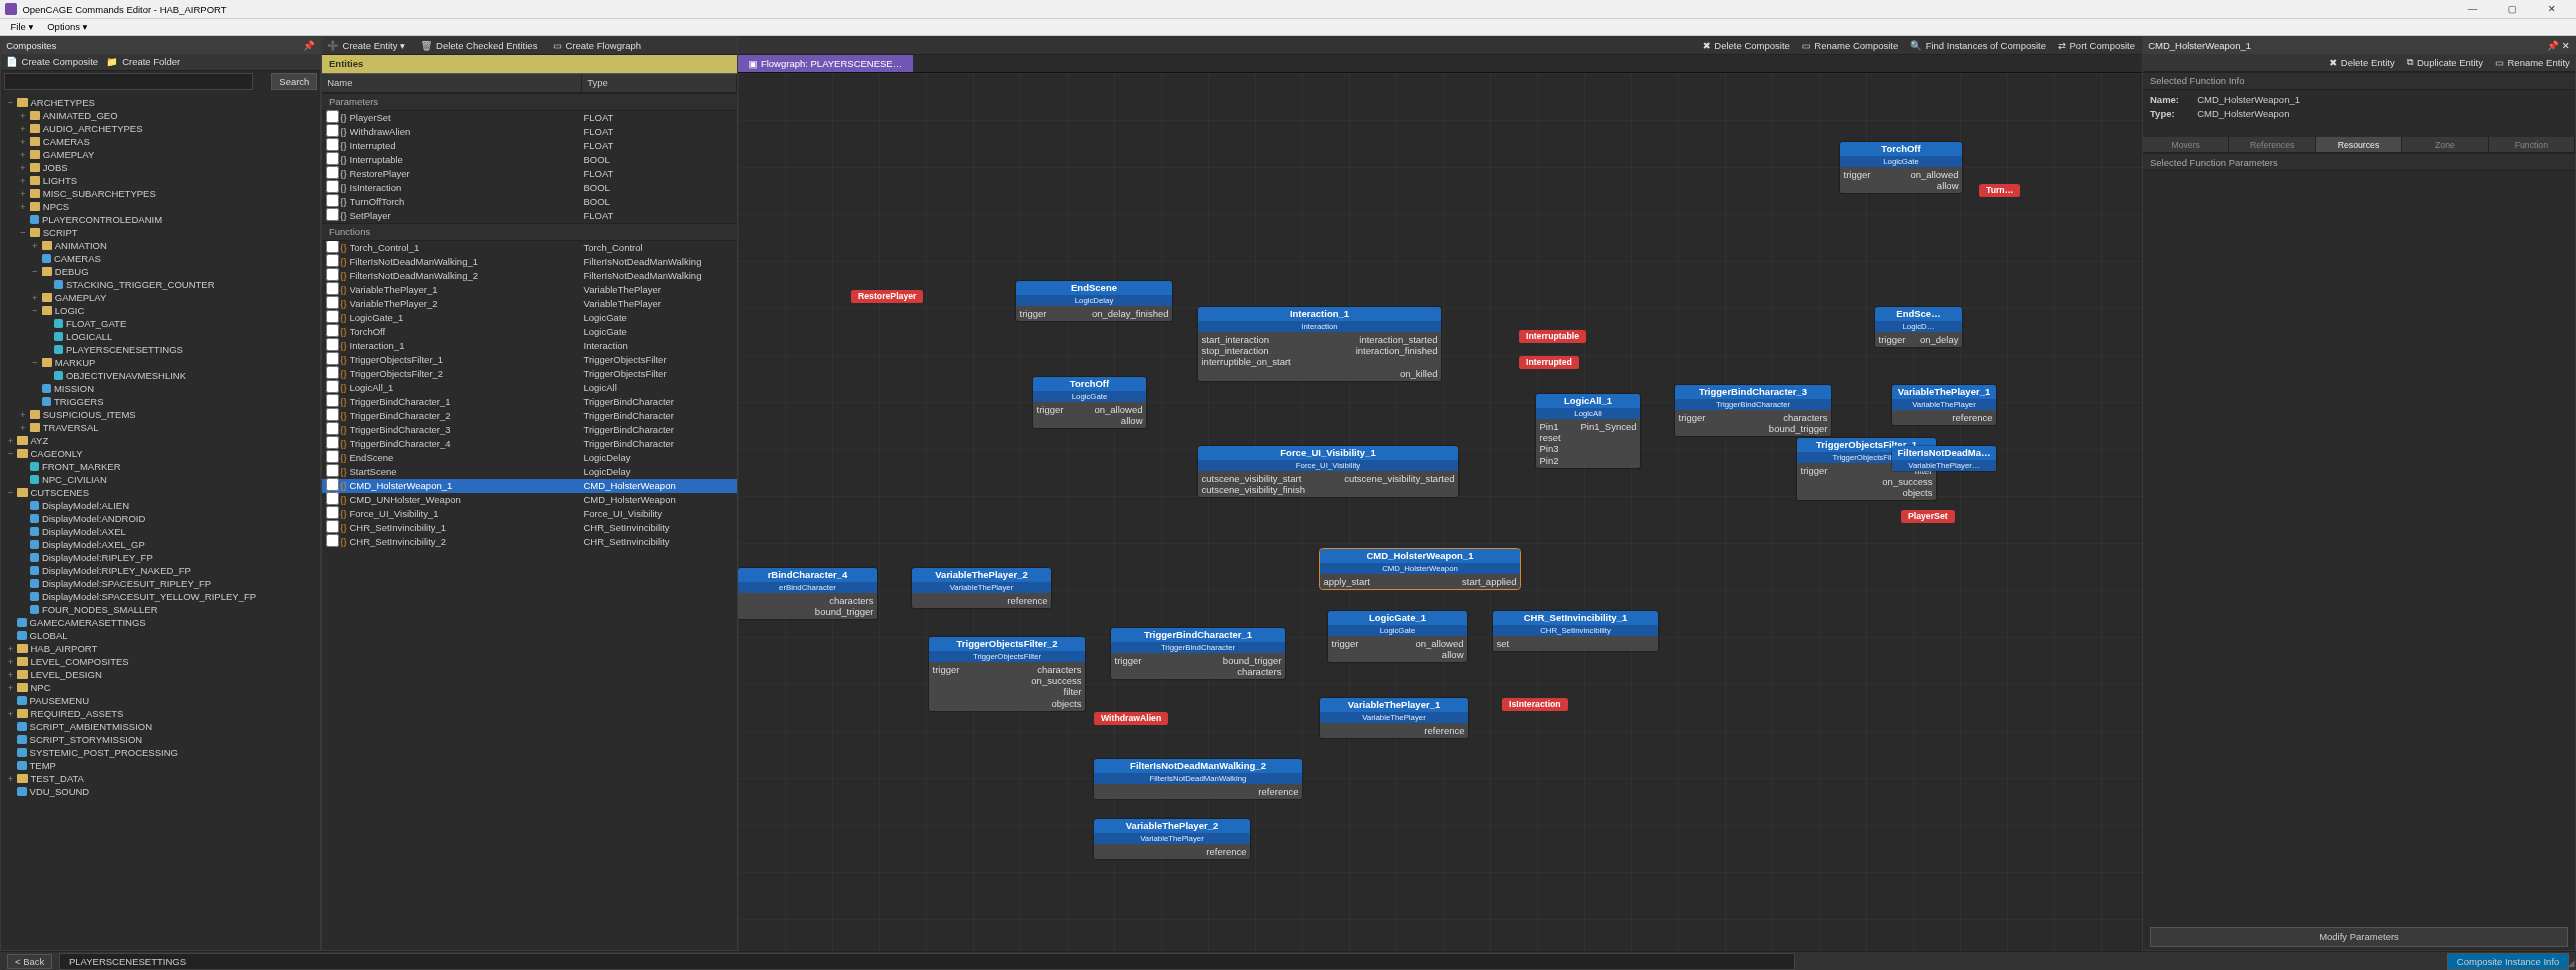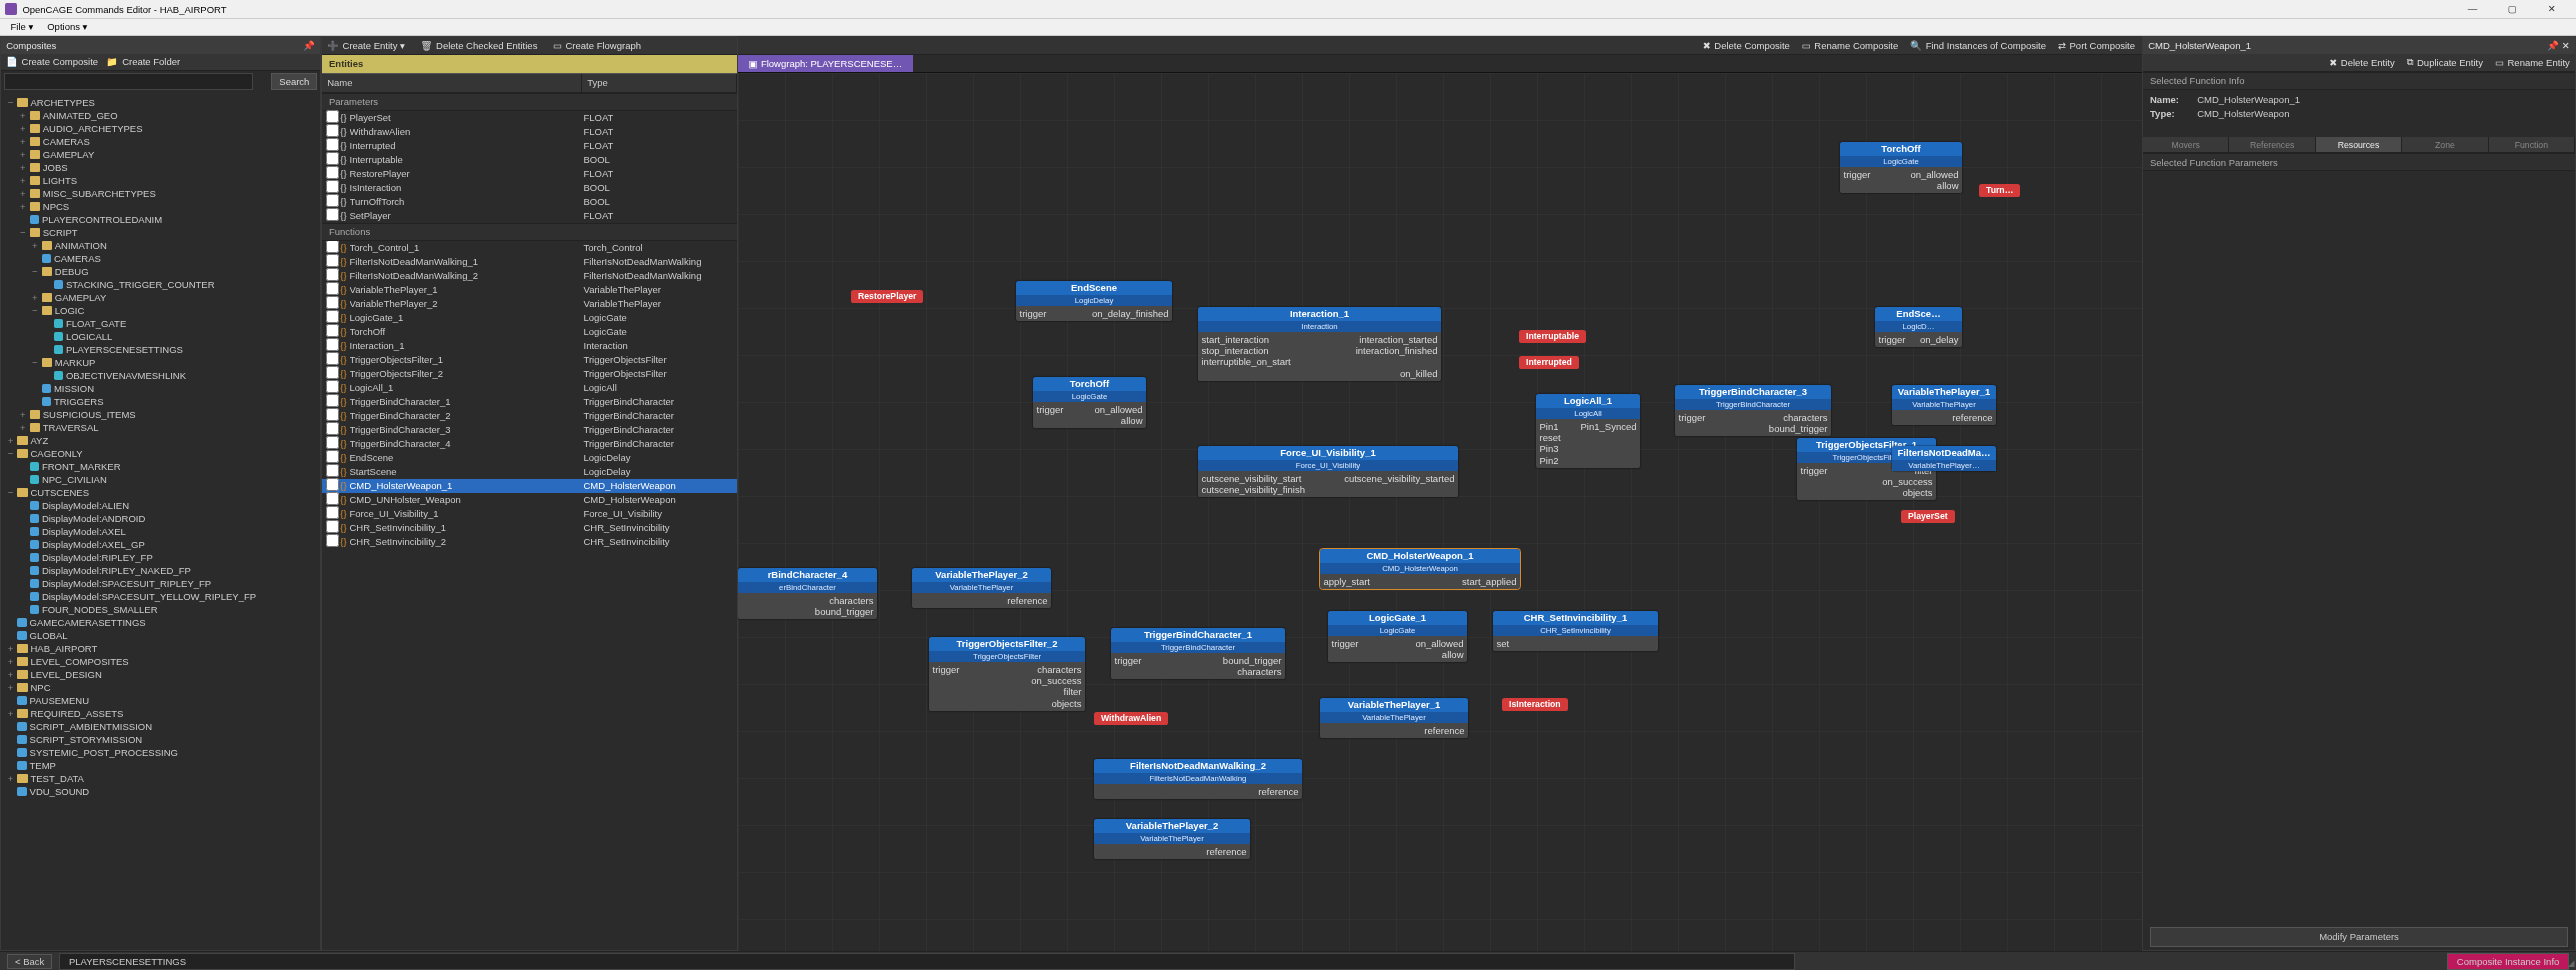--- a/index.html
+++ b/index.html
@@ -910,16 +910,16 @@
     <div class="btn-wide">Modify Parameters</div>
   </div>
 
 </div>
 
 <div class="statusbar">
   <div style="display:flex;align-items:center">
     <span class="back-btn">&lt; Back</span>
     <span style="background:#222;border:0.9px solid #444;padding:1.7px 8.7px;min-width:1736px;display:inline-block">PLAYERSCENESETTINGS</span>
   </div>
-  <span style="background:#be185d;border:0.9px solid #555;padding:1.7px 8.7px">Composite Instance Info</span>
+  <span style="background:#0369a1;border:0.9px solid #555;padding:1.7px 8.7px">Composite Instance Info</span>
 </div>
 <span class="resize-handle">◢</span>
 
 
 </body></html>

